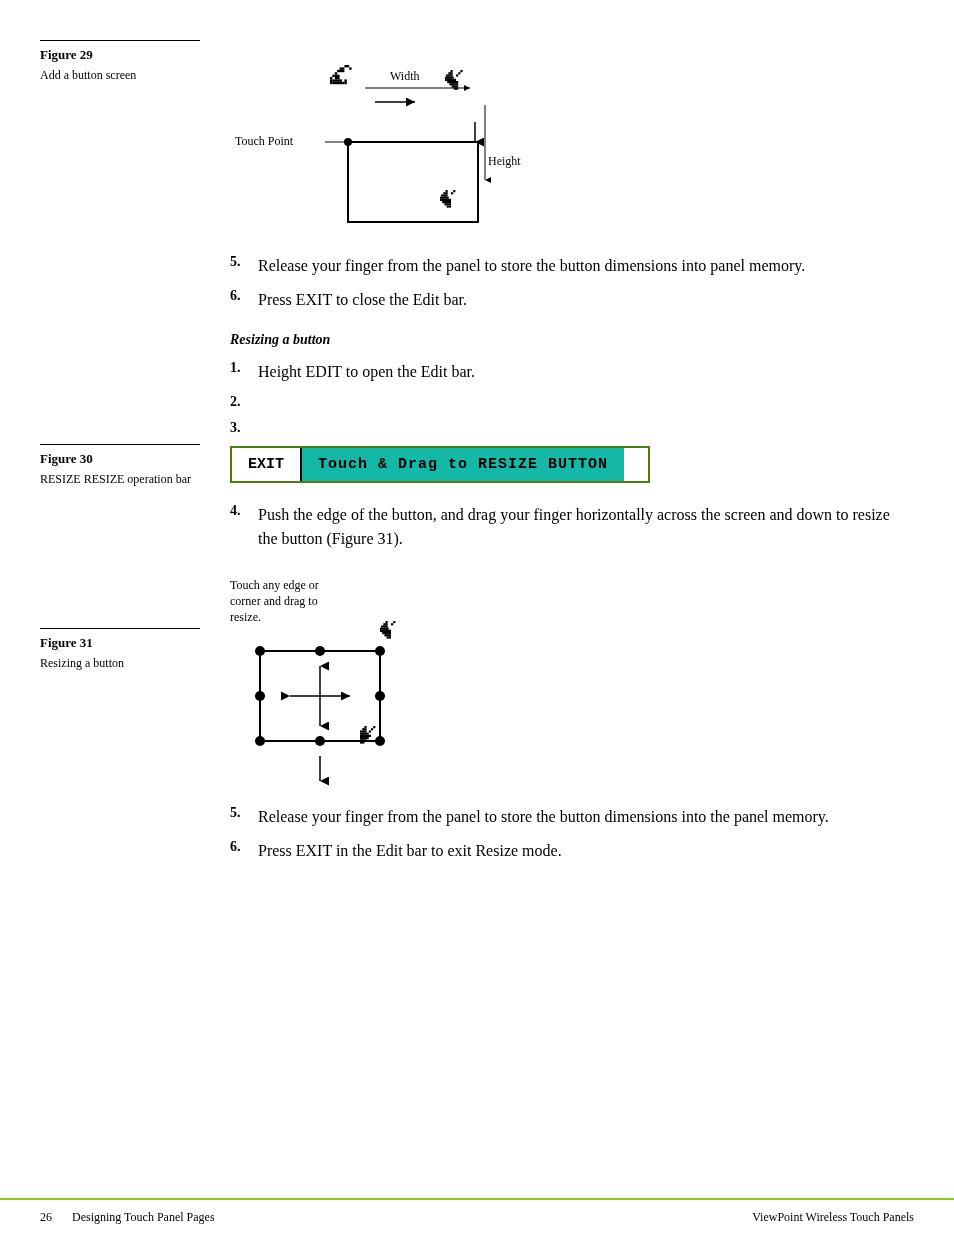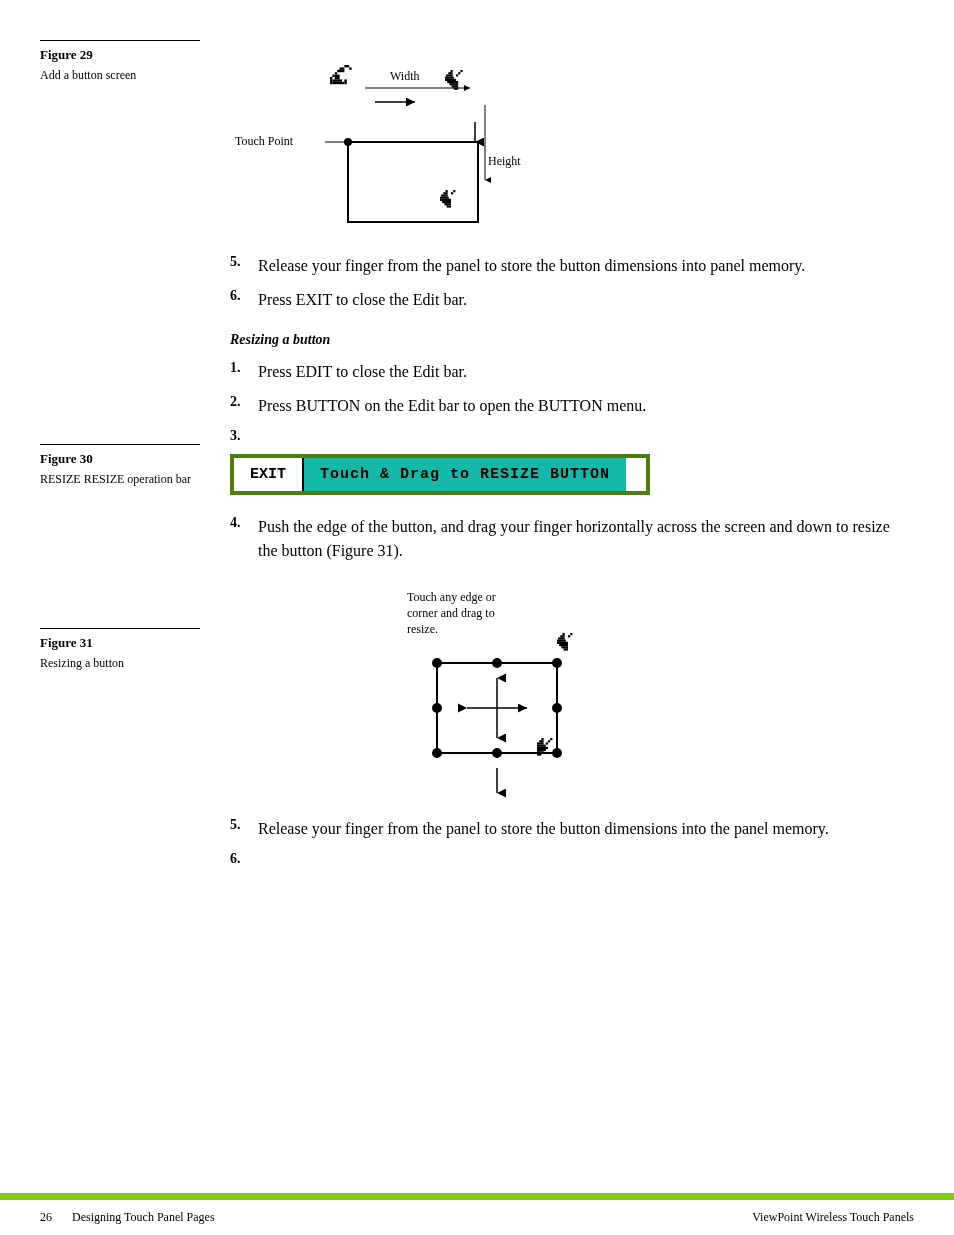--- a/index.html
+++ b/index.html
@@ -77,21 +77,21 @@
     }
 
     .item-text {
       font-size: 16px;
       line-height: 1.5;
     }
 
     
     .operation-bar {
       display: flex;
-      border: 4px solid #4d7c0f;
+      border: 2px solid #4d7c0f;
       width: 420px;
       margin: 10px 0 20px 0;
       font-family: 'Courier New', monospace;
       font-size: 15px;
       font-weight: bold;
     }
 
     .op-exit {
       padding: 8px 16px;
       border-right: 2px solid #000;
@@ -109,21 +109,21 @@
       letter-spacing: 1px;
     }
 
     
     .diagram-container {
       margin: 10px 0;
     }
 
     
     .page-footer {
-      border-top: 7px solid #84cc16;
+      border-top: 2px solid #84cc16;
       padding: 10px 40px;
       display: flex;
       justify-content: space-between;
       font-size: 12px;
       color: #000;
     }
 
     .footer-left {
       display: flex;
       gap: 20px;
@@ -261,42 +261,41 @@
           <span class="num">6.</span>
           <span class="item-text">Press EXIT to close the Edit bar.</span>
         </div>
       </div>
 
       <div class="section-title">Resizing a button</div>
 
       <div>
         <div class="numbered-item">
           <span class="num">1.</span>
-          <span class="item-text">Press EDIT to close the Edit bar.</span>
+          <span class="item-text">Height EDIT to open the Edit bar.</span>
         </div>
         <div class="numbered-item">
           <span class="num">2.</span>
-          <span class="item-text">Press BUTTON on the Edit bar to open the BUTTON menu.</span>
         </div>
         <div class="numbered-item">
           <span class="num">3.</span>
         </div>
       </div>
 
       <div class="operation-bar">
         <div class="op-exit">EXIT</div>
         <div class="op-text">Touch &amp; Drag to RESIZE BUTTON</div>
       </div>
 
       <div class="numbered-item">
         <span class="num">4.</span>
         <span class="item-text">Push the edge of the button, and drag your finger horizontally across the screen and down to resize the button (Figure 31).</span>
       </div>
 
-      <div class="diagram-container" style="margin-top:20px;text-align:center;">
+      <div class="diagram-container" style="margin-top:20px;">
         <svg width="320" height="220">
 
           <text x="0" y="18" font-size="12" font-family="Times New Roman">Touch any edge or</text>
           <text x="0" y="34" font-size="12" font-family="Times New Roman">corner and drag to</text>
           <text x="0" y="50" font-size="12" font-family="Times New Roman">resize.</text>
 
           <rect x="30" y="80" width="120" height="90" fill="none" stroke="#000" stroke-width="2"></rect>
 
           <circle cx="30" cy="80" r="5" fill="#000"></circle>
           <circle cx="90" cy="80" r="5" fill="#000"></circle>
@@ -364,20 +363,21 @@
         </svg>
       </div>
 
       <div>
         <div class="numbered-item">
           <span class="num">5.</span>
           <span class="item-text">Release your finger from the panel to store the button dimensions into the panel memory.</span>
         </div>
         <div class="numbered-item">
           <span class="num">6.</span>
+          <span class="item-text">Press EXIT in the Edit bar to exit Resize mode.</span>
         </div>
       </div>
 
     </div>
   </div>
 
   <div class="page-footer">
     <div class="footer-left">
       <span class="page-num">26</span>
       <span>Designing Touch Panel Pages</span>

